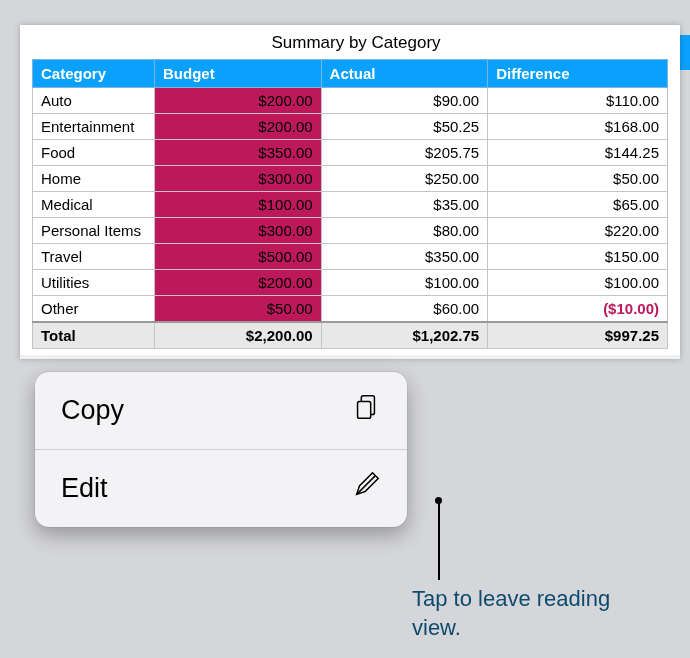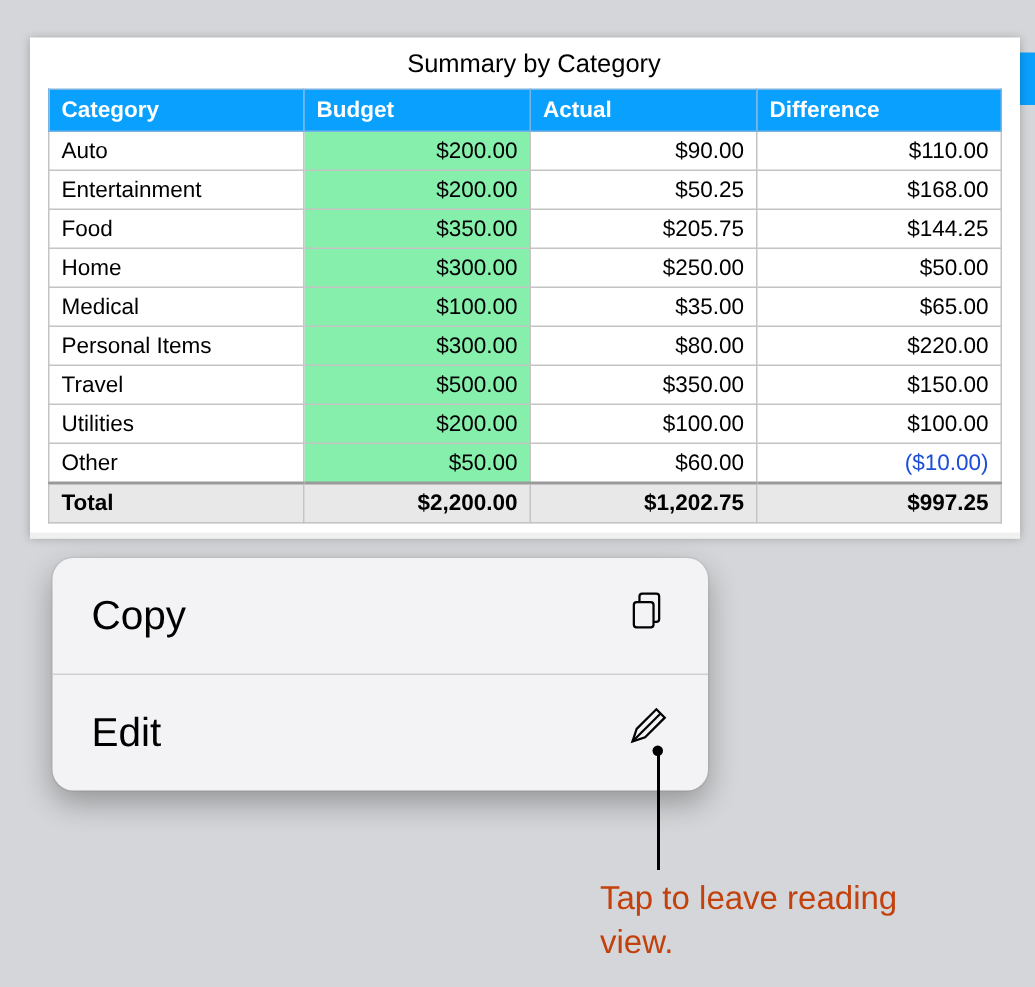--- a/index.html
+++ b/index.html
@@ -48,39 +48,39 @@
     font-weight: 700;
     text-align: left;
     padding: 5px 8px;
     border: 1px solid #7ab4e2;
   }
   td {
     border: 1px solid #c4c4c4;
     padding: 4px 8px;
     color: #000;
   }
-  td.cat { width: 170px; text-align: left; }
+  td.cat { width: 122px; text-align: left; }
   td.num { text-align: right; }
-  td.budget { background: #86efac; }
-  td.neg { color: #1d4ed8; }
+  td.budget { background: #be185d; }
+  td.neg { color: #be185d; font-weight: bold; }
   tr.total td {
     background: #e8e8e8;
     font-weight: 700;
     border-top: 2px solid #9a9a9a;
   }
   .bottom-border {
     height: 4px;
     background: #f0f0f0;
   }
 
   .menu {
     position: absolute;
     left: 35px;
     top: 372px;
-    width: 437px;
+    width: 372px;
     background: #f3f3f5;
     border-radius: 14px;
     box-shadow: 0 8px 20px rgba(0,0,0,0.3), 0 0 0 1px rgba(0,0,0,0.05);
     overflow: hidden;
     z-index: 2;
   }
   .menu-item {
     display: flex;
     align-items: center;
     justify-content: space-between;
@@ -101,25 +101,25 @@
     stroke-width: 1.6;
   }
 
   .callout-line {
     position: absolute;
     z-index: 3;
     background: #000;
   }
   .callout-text {
     position: absolute;
-    left: 400px;
+    left: 412px;
     top: 585px;
     width: 240px;
     font-size: 22px;
-    color: #c2410c;
+    color: #0c4a6e;
     line-height: 1.3;
     z-index: 3;
   }
 </style>
 </head>
 <body>
 
 <div class="bg-stripe"></div>
 
 <div class="sheet">

